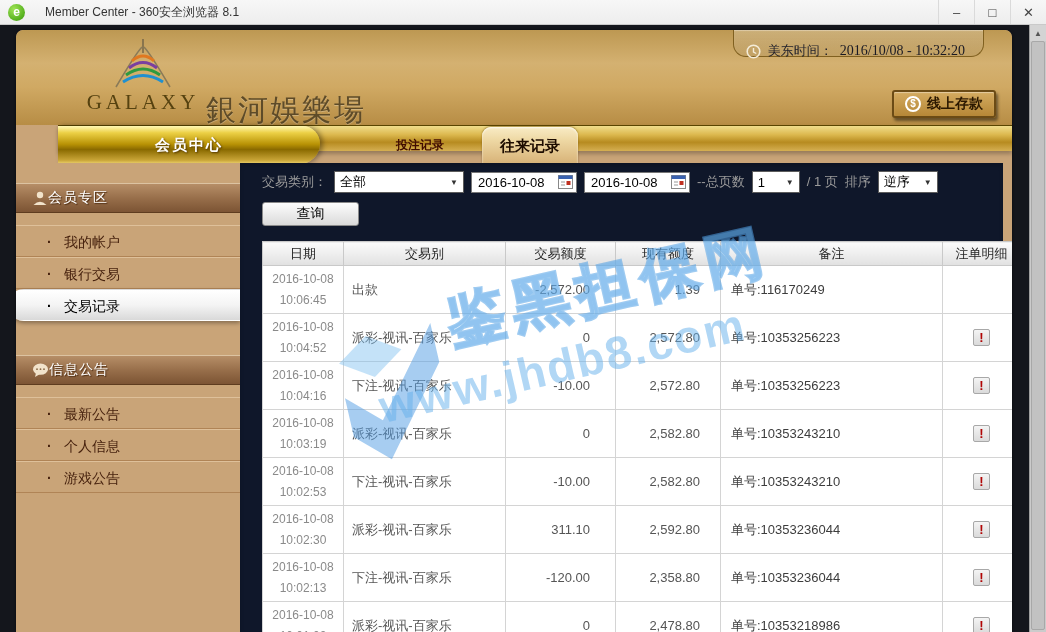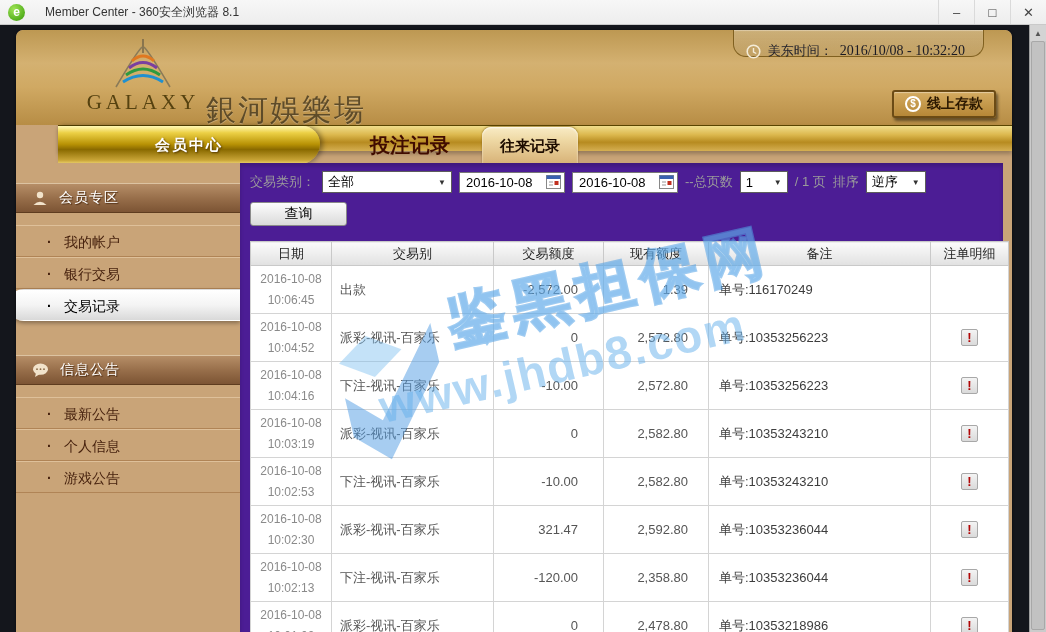--- a/index.html
+++ b/index.html
@@ -28,37 +28,37 @@
   .time-value { font-family:"Liberation Serif",serif; font-size:14px; color:#1a1a24; }
   .logo-block { position:absolute; left:64px; top:7px; width:126px; text-align:center; }
   .galaxy-text { font-family:"Liberation Serif",serif; font-size:21px; letter-spacing:4px; color:#564210; margin-top:-3px; }
   .brand-zh { position:absolute; left:190px; top:60px; font-size:30px; letter-spacing:2px; color:#5e4b28; text-shadow:0 1px 0 rgba(255,255,255,.25); }
   .deposit-btn { position:absolute; right:16px; bottom:7px; height:28px; padding:0 11px; display:flex; align-items:center; gap:6px; background:linear-gradient(180deg,#d4ab61,#b68737); border:2px solid #6b4b15; border-radius:3px; box-shadow:2px 3px 3px rgba(0,0,0,.45), inset 0 1px 1px rgba(255,255,255,.4); font-size:14px; font-weight:bold; color:#2b1800; cursor:pointer; }
   .dollar-ic { width:16px; height:16px; border:2px solid #fff; border-radius:50%; color:#fff; font-size:10px; font-weight:bold; line-height:12px; text-align:center; }
 
   
   .nav-bar { position:relative; height:26px; background:linear-gradient(180deg,#f0dd8c 0%,#dcb84e 35%,#b78b20 65%,#d5af52 100%); border-top:1px solid #5a4500; box-shadow:0 3px 4px rgba(0,0,0,.25);margin-left:42px; }
   .member-bar { position:absolute; left:0; top:0; width:262px; height:38px; border-radius:0 26px 30px 0; background:linear-gradient(180deg,#fff7b5 0%,#ecd045 18%,#b89205 48%,#8a6a00 62%,#c9a537 90%,#eed470 100%); box-shadow:3px 0 5px rgba(0,0,0,.35); text-align:center; line-height:38px; color:#fff; font-size:15px; font-weight:bold; letter-spacing:2px; text-shadow:1px 1px 2px #543800; }
-  .tab-bet { position:absolute; left:300px; width:104px; text-align:center; line-height:38px; font-size:20px; font-weight:bold; color:#400c00; cursor:pointer; }
+  .tab-bet { position:absolute; left:310px; width:104px; text-align:center; line-height:38px; font-size:12px; font-weight:bold; color:#400c00; cursor:pointer; }
   .tab-active { position:absolute; left:424px; top:1px; width:96px; height:37px; background:linear-gradient(180deg,#f9ecc6 0%,#eed8a4 35%,#d7b277 100%); border-radius:9px 9px 0 0; box-shadow:0 -1px 2px rgba(90,60,0,.5), inset 0 1px 2px rgba(255,255,255,.8); text-align:center; line-height:37px; font-size:15px; font-weight:bold; color:#1d0c00; cursor:pointer; }
 
   
   .app-body { position:absolute; top:133px; left:0; right:0; bottom:0; background:#c9a478; }
 
   
   .sidebar { position:absolute; left:0; top:0; bottom:0; width:224px; padding-top:20px; }
-  .section-header { height:30px; display:flex; align-items:center; gap:11px; padding-left:16px; background:linear-gradient(180deg,#b68e67 0%,#956c48 55%,#7c5434 100%); border-top:1px solid #dcc3a2; border-bottom:1px solid #5e3c1f; color:#fff; font-size:14px; letter-spacing:1px; text-shadow:1px 1px 1px #4a2a10; margin-bottom:12px; }
+  .section-header { height:30px; display:flex; align-items:center; padding-left:16px; background:linear-gradient(180deg,#b68e67 0%,#956c48 55%,#7c5434 100%); border-top:1px solid #dcc3a2; border-bottom:1px solid #5e3c1f; color:#fff; font-size:14px; letter-spacing:1px; text-shadow:1px 1px 1px #4a2a10; margin-bottom:12px; }
   .side-item { position:relative; height:32px; line-height:32px; padding-left:48px; color:#47220e; font-size:14px; cursor:pointer; border-top:1px solid rgba(255,236,205,.40); border-bottom:1px solid rgba(140,85,35,.40); }
   .side-item .bullet { position:absolute; left:31px; top:0; font-weight:bold; color:#47220e; }
   .side-item.active { background:linear-gradient(180deg,#ffffff 0%,#f4f4f4 50%,#d9d9d9 100%); border-radius:16px 0 0 16px; margin-left:-8px; padding-left:56px; width:232px; color:#000; border-color:transparent; box-shadow:0 2px 4px rgba(0,0,0,.35); }
   .side-item.active .bullet { left:39px; color:#000; }
   .section-gap { height:34px; }
 
   
-  .main { position:absolute; left:224px; top:0; right:9px; bottom:0; background:#4c1d95; box-shadow:inset 0 3px 4px rgba(0,0,0,.18); padding:7px 0 0 10px; }
+  .main { position:absolute; left:224px; top:0; right:9px; bottom:0; background:#0f172a; box-shadow:inset 0 3px 4px rgba(0,0,0,.18); padding:7px 0 0 22px; }
   .filters { display:flex; align-items:center; gap:7px; height:24px; }
   .flabel { color:#9b9b9b; font-size:13px; white-space:nowrap; }
   .selectbox { background:#fff; border:1px solid #5c5c5c; height:22px; display:flex; align-items:center; justify-content:space-between; padding:0 5px; font-size:13px; color:#000; cursor:pointer; }
   .selectbox .arr { font-size:8px; color:#333; margin-left:6px; }
   .sel-type { width:130px; } .sel-page { width:48px; } .sel-sort { width:60px; }
   .datebox { background:#fff; border:1px solid #777; height:21px; width:106px; display:flex; align-items:center; padding:0 3px 0 6px; font-size:13px; color:#000; cursor:text; }
   .datebox .dval { flex:1; }
   .query-row { margin:8px 0 15px 0; }
   .query-btn { width:97px; height:24px; background:linear-gradient(180deg,#fdfdfd,#dadada); border:1px solid #8a8a8a; border-radius:3px; font-size:14px; color:#000; cursor:pointer; font-family:inherit; }
 
@@ -312,21 +312,21 @@
     <td class="c-detail">
       <span class="alert-btn">!</span>
     </td>
   </tr>
             <tr>
     <td class="c-date">
       <div>2016-10-08</div>
       <div>10:02:30</div>
     </td>
     <td class="c-type">派彩-视讯-百家乐</td>
-    <td class="c-amount">321.47</td>
+    <td class="c-amount">311.10</td>
     <td class="c-balance">2,592.80</td>
     <td class="c-note">单号:10353236044</td>
     <td class="c-detail">
       <span class="alert-btn">!</span>
     </td>
   </tr>
             <tr>
     <td class="c-date">
       <div>2016-10-08</div>
       <div>10:02:13</div>

